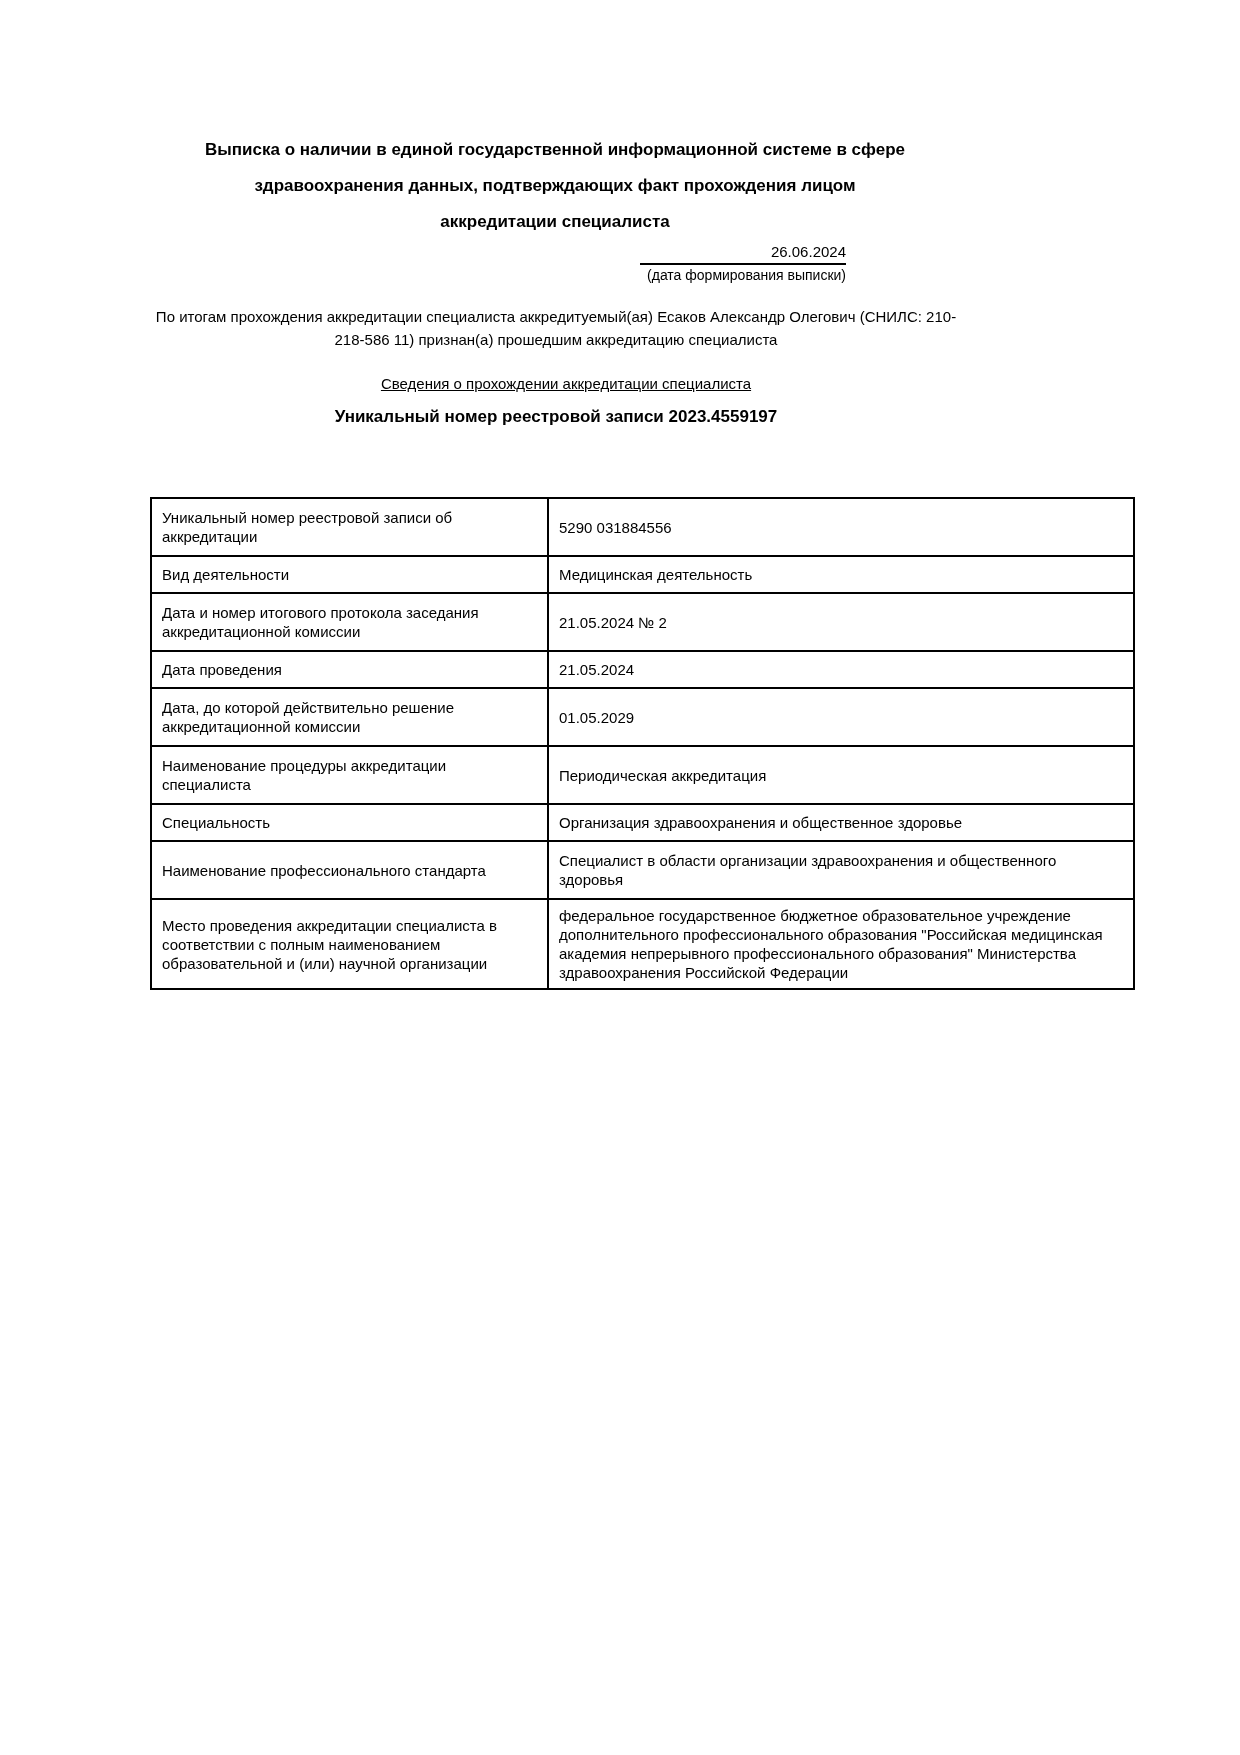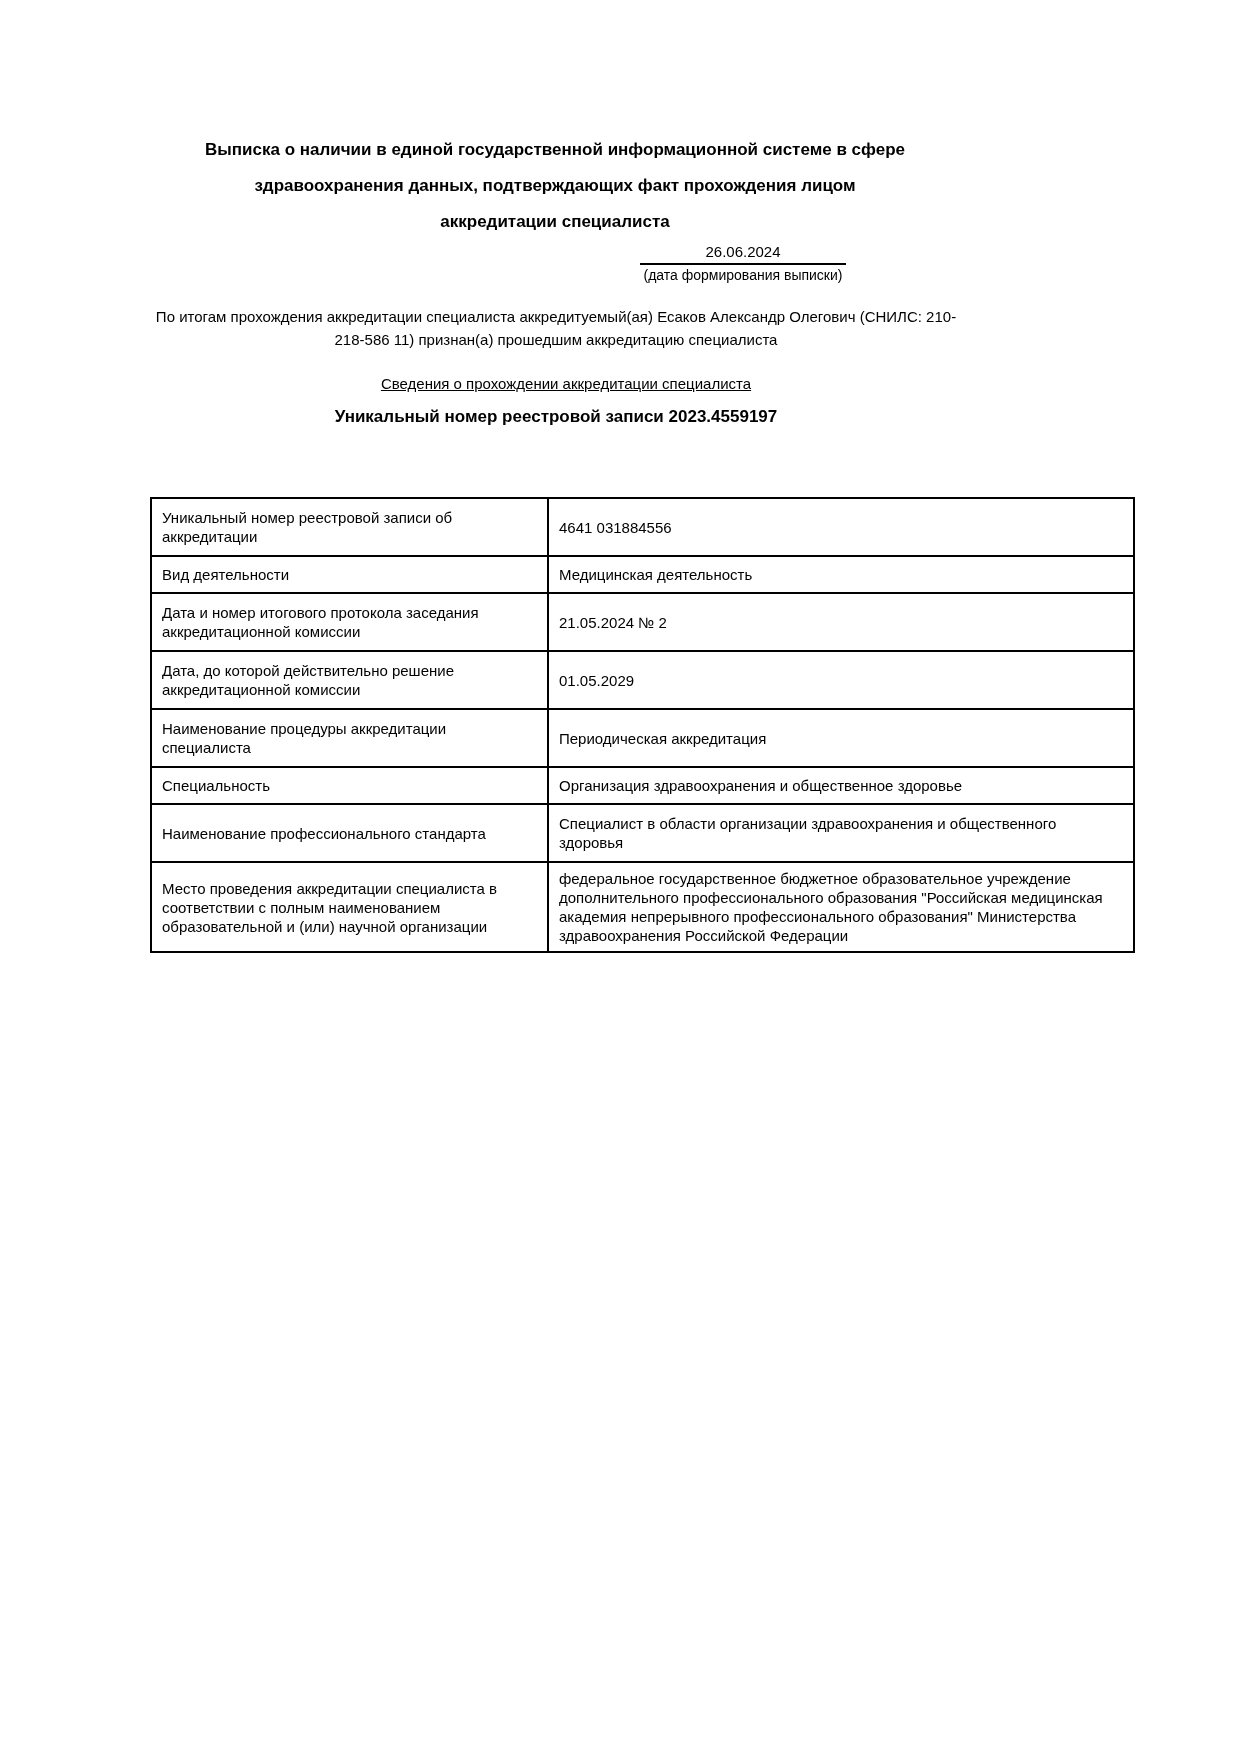--- a/index.html
+++ b/index.html
@@ -24,21 +24,21 @@
     text-align: center;
     font-size: 17px;
     font-weight: bold;
     line-height: 36px;
   }
   .date-block {
     position: absolute;
     top: 242px;
     left: 640px;
     width: 206px;
-    text-align: center;
+    text-align: right;
   }
   .date-value {
     font-size: 15px;
     line-height: 19px;
     padding-bottom: 2px;
     border-bottom: 2px solid #000000;
   }
   .date-caption {
     font-size: 14px;
     line-height: 18px;
@@ -114,29 +114,33 @@
   <div class="section-heading">
     <span>Сведения о прохождении аккредитации специалиста</span>
   </div>
 
   <div class="registry-number">Уникальный номер реестровой записи 2023.4559197</div>
 
   <table class="accreditation-table">
     <tbody>
       <tr class="h-tall">
         <td class="col-label">Уникальный номер реестровой записи об аккредитации</td>
-        <td class="col-value">4641 031884556</td>
+        <td class="col-value">5290 031884556</td>
       </tr>
       <tr class="h-short">
         <td class="col-label">Вид деятельности</td>
         <td class="col-value">Медицинская деятельность</td>
       </tr>
       <tr class="h-tall">
         <td class="col-label">Дата и номер итогового протокола заседания аккредитационной комиссии</td>
         <td class="col-value">21.05.2024 № 2</td>
+      </tr>
+      <tr class="h-short">
+        <td class="col-label">Дата проведения</td>
+        <td class="col-value">21.05.2024</td>
       </tr>
       <tr class="h-tall">
         <td class="col-label">Дата, до которой действительно решение аккредитационной комиссии</td>
         <td class="col-value">01.05.2029</td>
       </tr>
       <tr class="h-tall">
         <td class="col-label">Наименование процедуры аккредитации специалиста</td>
         <td class="col-value">Периодическая аккредитация</td>
       </tr>
       <tr class="h-short">

